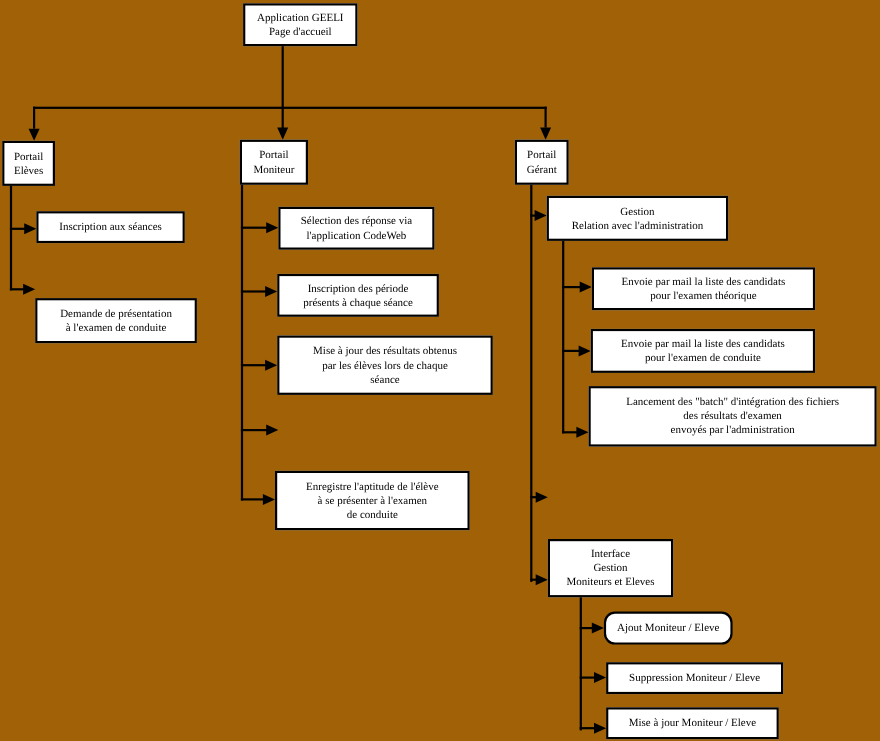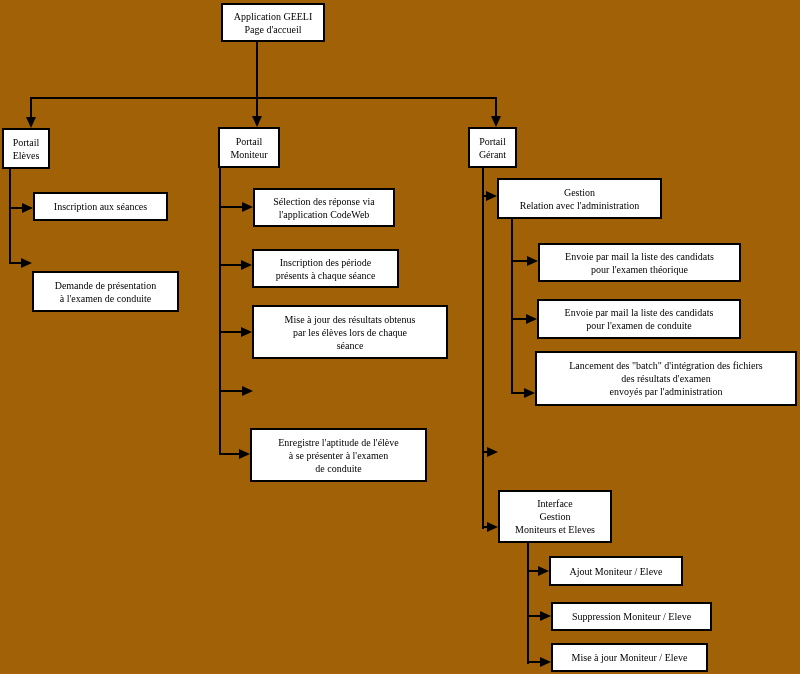--- a/index.html
+++ b/index.html
@@ -139,21 +139,21 @@
   <div class="h" style="left:482px; top:526px; width:6px;"></div>
   <div class="ar" style="left:487px; top:522px;"></div>
   <div class="box" style="left:498px; top:490px; width:114px; height:53px;">Interface
 Gestion
 Moniteurs et Eleves</div>
 
   <div class="v" style="left:527px; top:543px; height:121px;"></div>
 
   <div class="h" style="left:527px; top:570px; width:12px;"></div>
   <div class="ar" style="left:538px; top:566px;"></div>
-  <div class="box" style="left:549px; top:556px; width:134px; height:30px;">Ajout Moniteur / Eleve</div>
+  <div class="box" style="left:549px; top:556px; width:117px; height:30px;border-radius:10px;">Ajout Moniteur / Eleve</div>
 
   <div class="h" style="left:527px; top:615px; width:14px;"></div>
   <div class="ar" style="left:540px; top:611px;"></div>
   <div class="box" style="left:551px; top:602px; width:161px; height:29px;">Suppression Moniteur / Eleve</div>
 
   <div class="h" style="left:527px; top:661px; width:14px;"></div>
   <div class="ar" style="left:540px; top:657px;"></div>
   <div class="box" style="left:551px; top:643px; width:157px; height:29px;">Mise à jour Moniteur / Eleve</div>
 
 </div>

